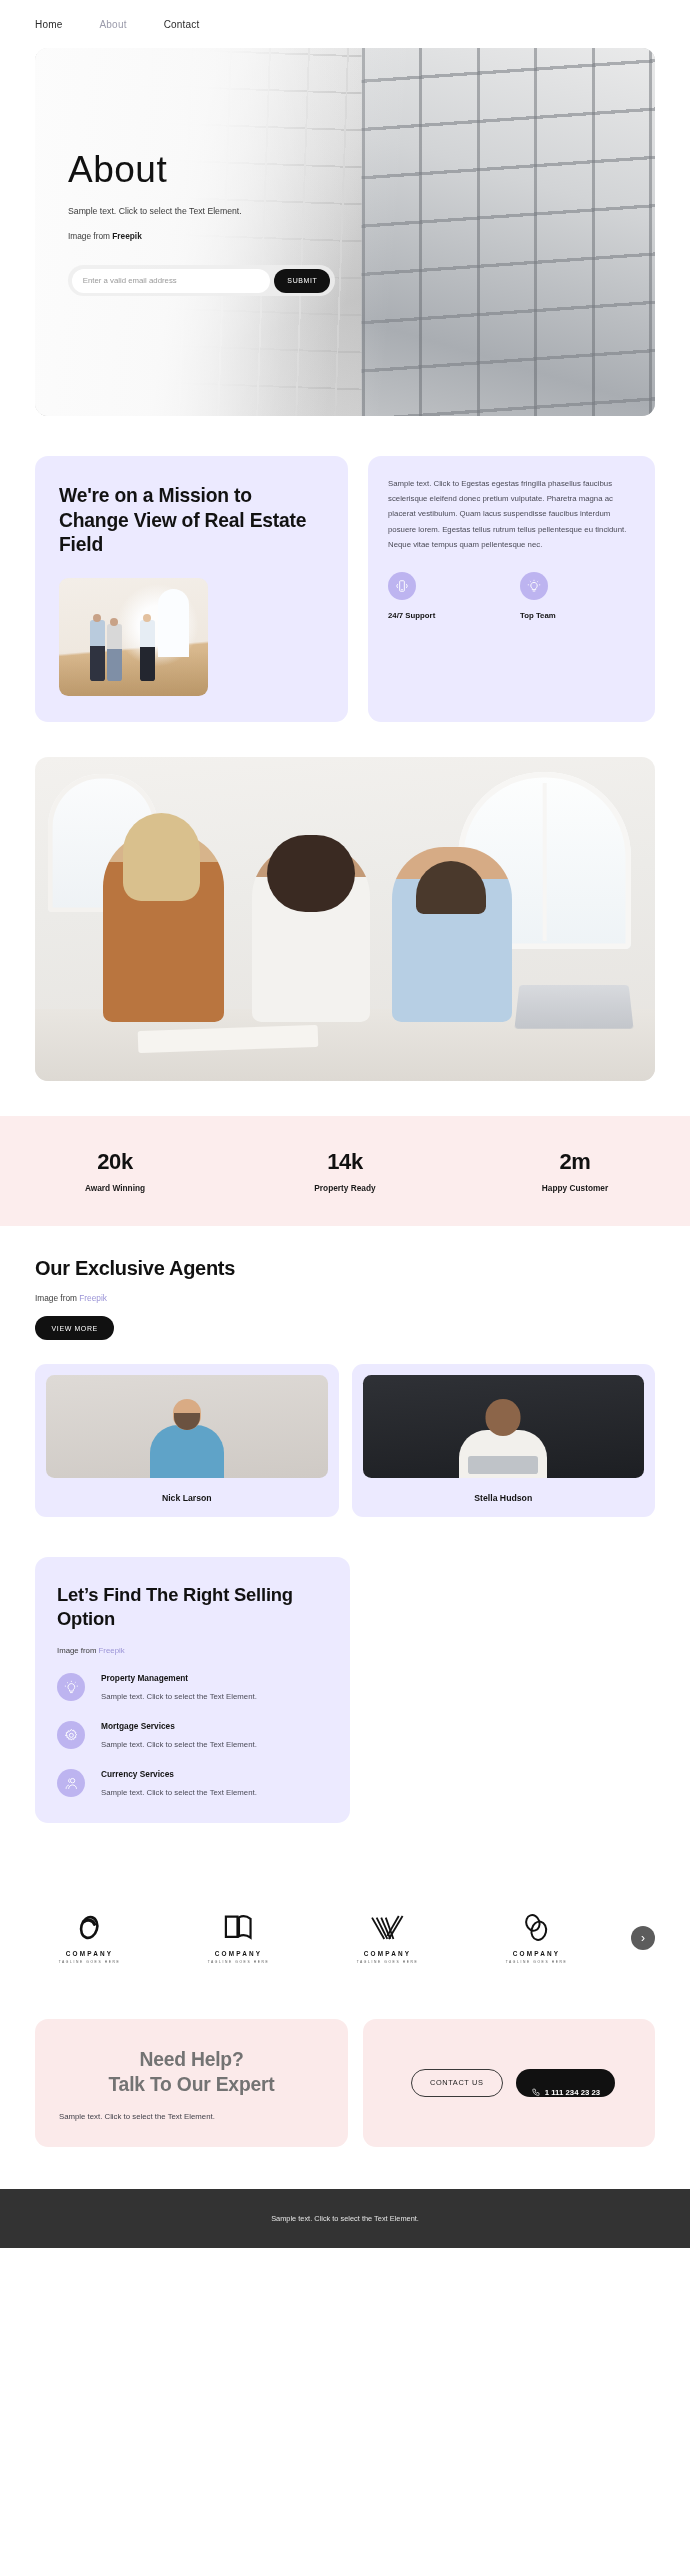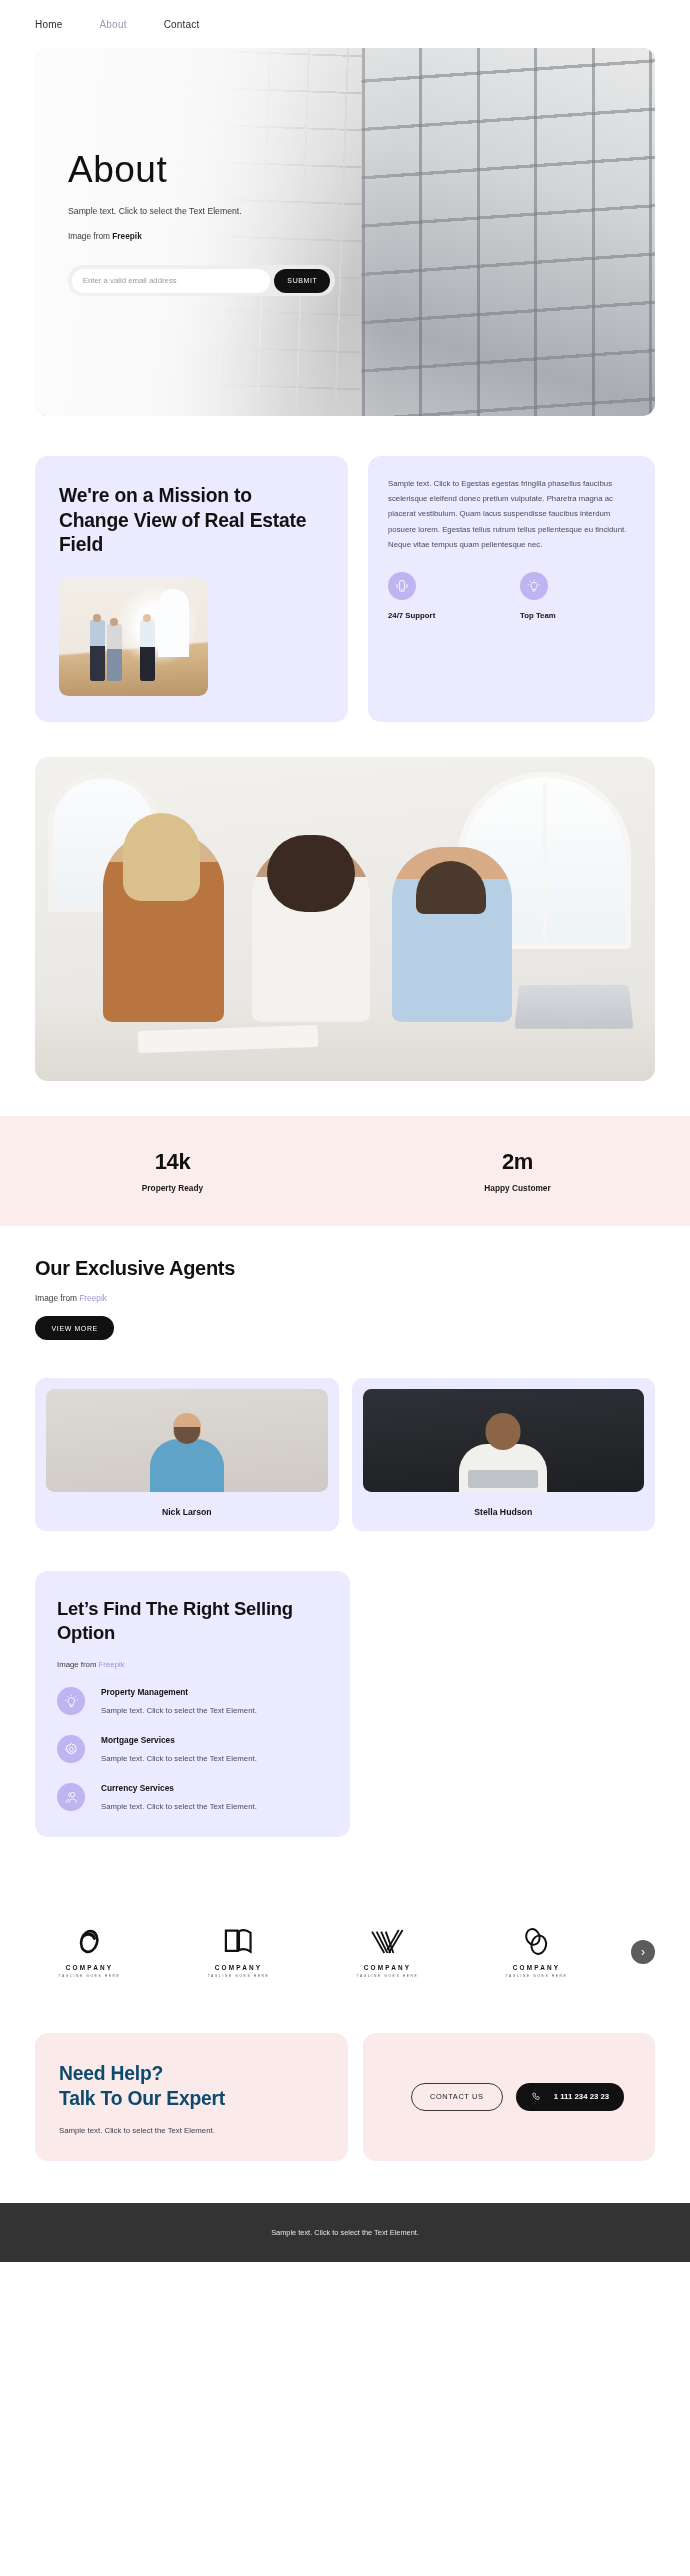--- a/index.html
+++ b/index.html
@@ -258,21 +258,21 @@
   .pill-btn {
     margin-top: 13px;
     display: inline-flex; align-items: center; justify-content: center;
     height: 24px; padding: 0 16.6px;
     background: #111; color: #fff;
     border: none; border-radius: 13px;
     font-size: 7px; letter-spacing: 0.6px; cursor: pointer;
     font-family: "Liberation Sans", sans-serif;
   }
   .agent-grid {
-    margin-top: 38px;
+    margin-top: 24px;
     display: flex; gap: 13px;
   }
   .agent-card {
     flex: 1;
     background: #eceaff;
     border-radius: 11px;
     padding: 11px 11px 14.7px;
   }
   .agent-photo {
     height: 103px; border-radius: 8.3px; overflow: hidden; position: relative;
@@ -358,41 +358,41 @@
   }
 
   
   .cta { padding: 31px 35px 0; display:flex; gap: 14.7px; }
   .cta-left {
     width: 313px;
     background: #fbeaea;
     border-radius: 13px;
     padding: 28px 24px 26px;
   }
-  .cta-title { font-size: 19.3px; font-weight: 700; color:#0c4a6e; line-height:1.3; letter-spacing:-0.2px; }
+  .cta-title { font-size: 19.3px; font-weight: 700; color:#737373; line-height:1.3; letter-spacing:-0.2px;text-align:center; }
   .cta-sub { margin-top: 14.7px; font-size: 7.8px; color:#3f3f48; }
   .cta-right {
     flex: 1;
     background: #fbeaea;
     border-radius: 13px;
     display: flex; align-items: center; gap: 13px;
     padding: 0 0 0 48px;
   }
   .btn-outline {
     height: 28px; padding: 0 18.4px;
     background: transparent;
     border: 0.9px solid #3a3a3a; border-radius: 14.7px;
     font-size: 7.4px; letter-spacing:0.6px; color:#222; cursor:pointer;
     font-family: "Liberation Sans", sans-serif;
   }
   .btn-phone {
     height: 28px; padding: 0 14.7px;
     background:#111; color:#fff; border:none; border-radius:14.7px;
     font-size: 7.8px; font-weight:700; cursor:pointer;
-    display:flex; align-items:center; gap:14px;
+    display:flex; align-items:flex-end; gap:5px;
     font-family: "Liberation Sans", sans-serif;
   }
   .btn-phone svg { width:9.2px; height:9.2px; }
 
   
   .footer {
     margin-top: 42px;
     height: 59px;
     background: #333333;
     display:flex; align-items:center; justify-content:center;
@@ -487,20 +487,24 @@
       <div class="wp-p3-hair"></div>
       <div class="wp-p wp-p1"></div>
       <div class="wp-p1-hair"></div>
       <div class="wp-laptop"></div>
       <div class="wp-doc"></div>
     </div>
   </section>
 
   <section class="stats">
     <div class="stat">
+      <div class="stat-value">20k</div>
+      <div class="stat-label">Award Winning</div>
+    </div>
+    <div class="stat">
       <div class="stat-value">14k</div>
       <div class="stat-label">Property Ready</div>
     </div>
     <div class="stat">
       <div class="stat-value">2m</div>
       <div class="stat-label">Happy Customer</div>
     </div>
   </section>
 
   <section class="agents">

